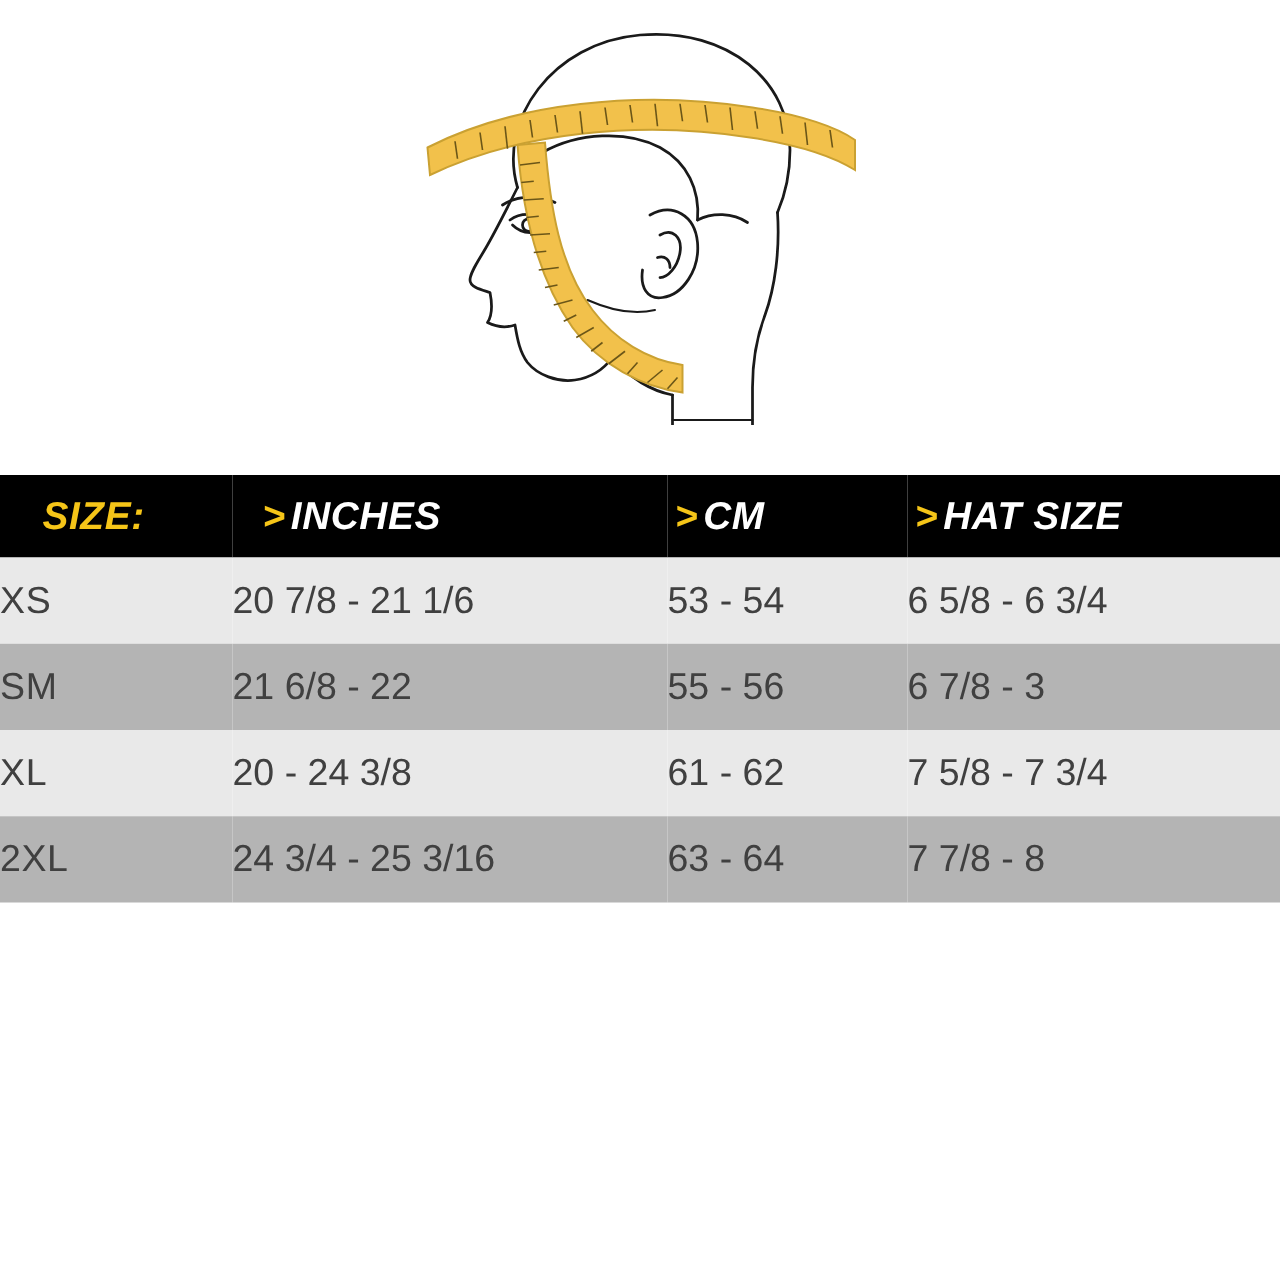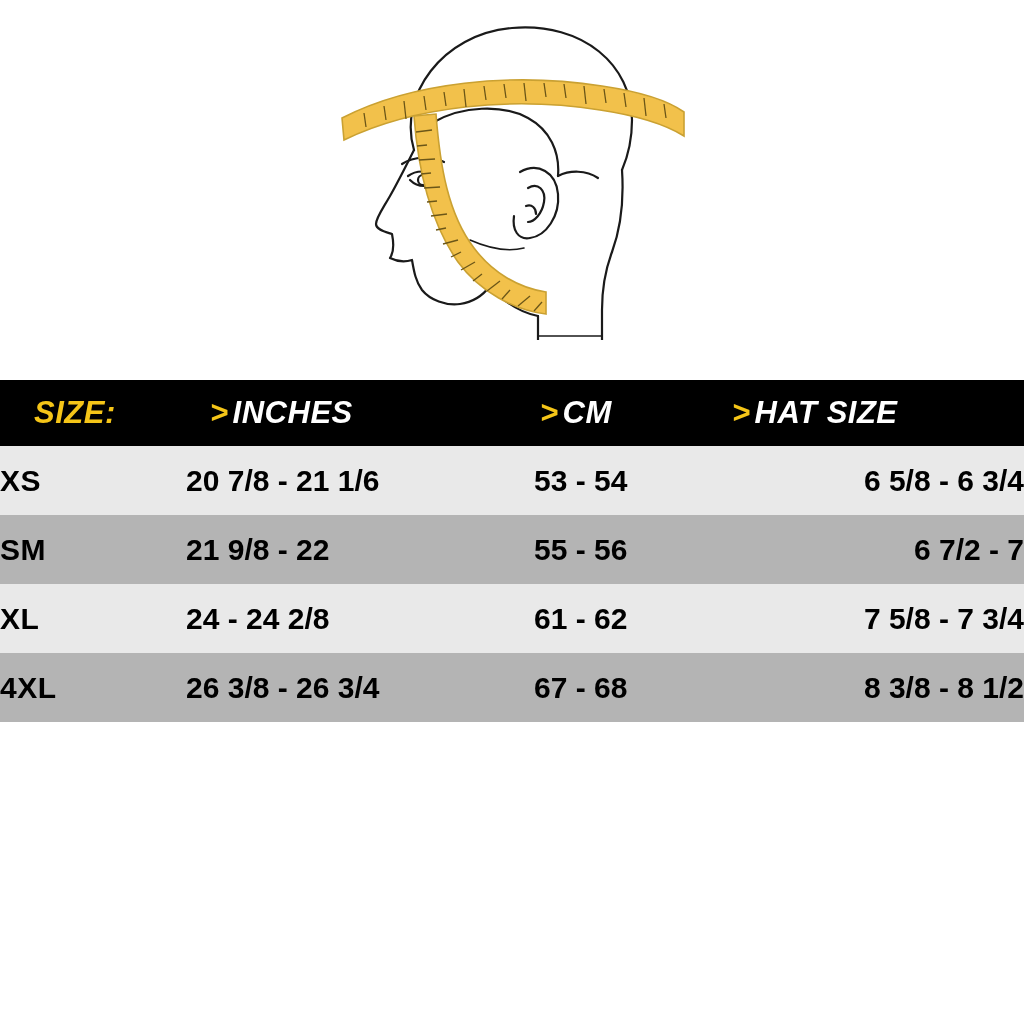--- a/index.html
+++ b/index.html
@@ -73,34 +73,34 @@
   }
   .th-inches { padding-left: 24px !important; }
   .th-cm     { padding-left: 6px !important; }
   .th-hat    { padding-left: 6px !important; }
 
   .data-row {
     height: 69px;
   }
   .data-row td {
     vertical-align: middle;
-    color: #000000;
+    color: #404040;
     font-size: 30px;
-    font-weight: bold;
+    font-weight: normal;
     height: 69px;
     white-space: nowrap;
   }
   .c-size {
     padding-left: 36px;
     font-size: 31px;
     letter-spacing: 0.5px;
   }
   .c-inches { padding-left: 22px; font-weight: 600; }
   .c-cm     { padding-left: 6px;  font-weight: 600; }
-  .c-hat    { padding-left: 6px;  font-weight: 600; text-align: right; }
+  .c-hat    { padding-left: 6px;  font-weight: 600; }
 
   .row-light { background: #e9e9e9; }
   .row-dark  { background: #b4b4b4; }
 </style>
 </head>
 <body>
 
 <div class="page">
 
   <div class="illustration">
@@ -212,32 +212,32 @@
     </thead>
     <tbody>
       <tr class="data-row row-light">
         <td class="c-size">XS</td>
         <td class="c-inches">20 7/8  -  21 1/6</td>
         <td class="c-cm">53 - 54</td>
         <td class="c-hat">6 5/8 - 6 3/4</td>
       </tr>
       <tr class="data-row row-dark">
         <td class="c-size">SM</td>
-        <td class="c-inches">21 9/8  -  22</td>
+        <td class="c-inches">21 6/8  -  22</td>
         <td class="c-cm">55 - 56</td>
-        <td class="c-hat">6 7/2 - 7</td>
+        <td class="c-hat">6 7/8 - 3</td>
       </tr>
       <tr class="data-row row-light">
         <td class="c-size">XL</td>
-        <td class="c-inches">24  -  24 2/8</td>
+        <td class="c-inches">20  -  24 3/8</td>
         <td class="c-cm">61 - 62</td>
         <td class="c-hat">7 5/8 - 7 3/4</td>
       </tr>
       <tr class="data-row row-dark">
-        <td class="c-size">4XL</td>
-        <td class="c-inches">26 3/8  -  26 3/4</td>
-        <td class="c-cm">67 - 68</td>
-        <td class="c-hat">8 3/8 - 8 1/2</td>
+        <td class="c-size">2XL</td>
+        <td class="c-inches">24 3/4  -  25 3/16</td>
+        <td class="c-cm">63 - 64</td>
+        <td class="c-hat">7 7/8 - 8</td>
       </tr>
     </tbody>
   </table>
 
 </div>
 
 </body></html>

